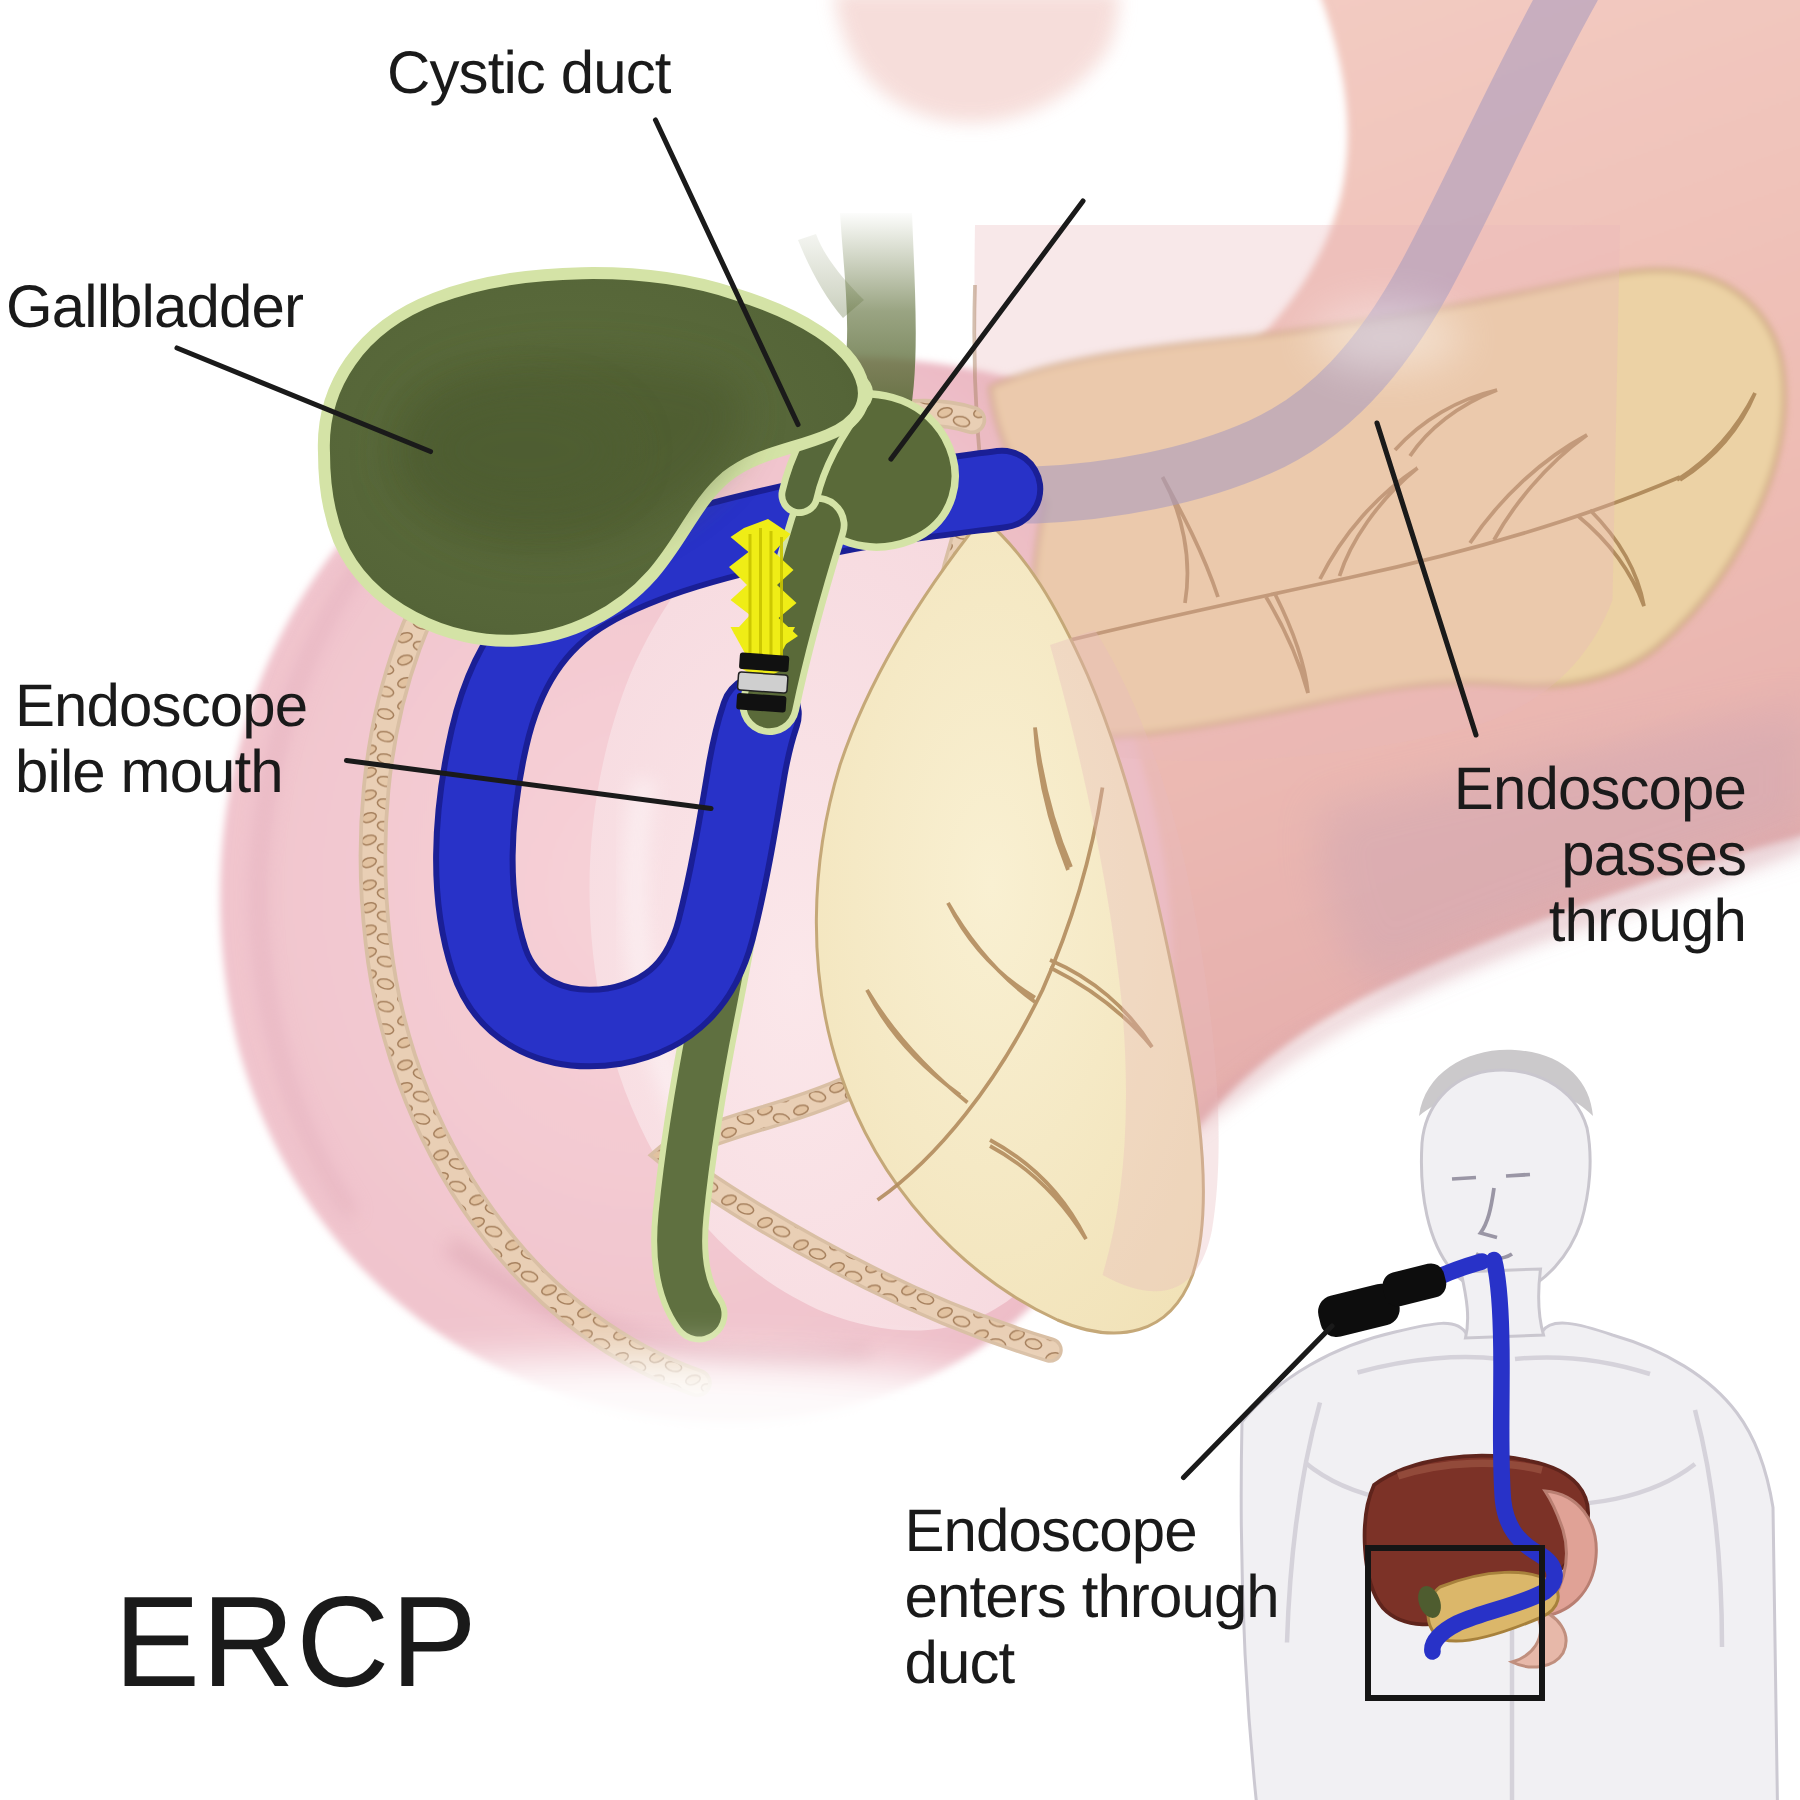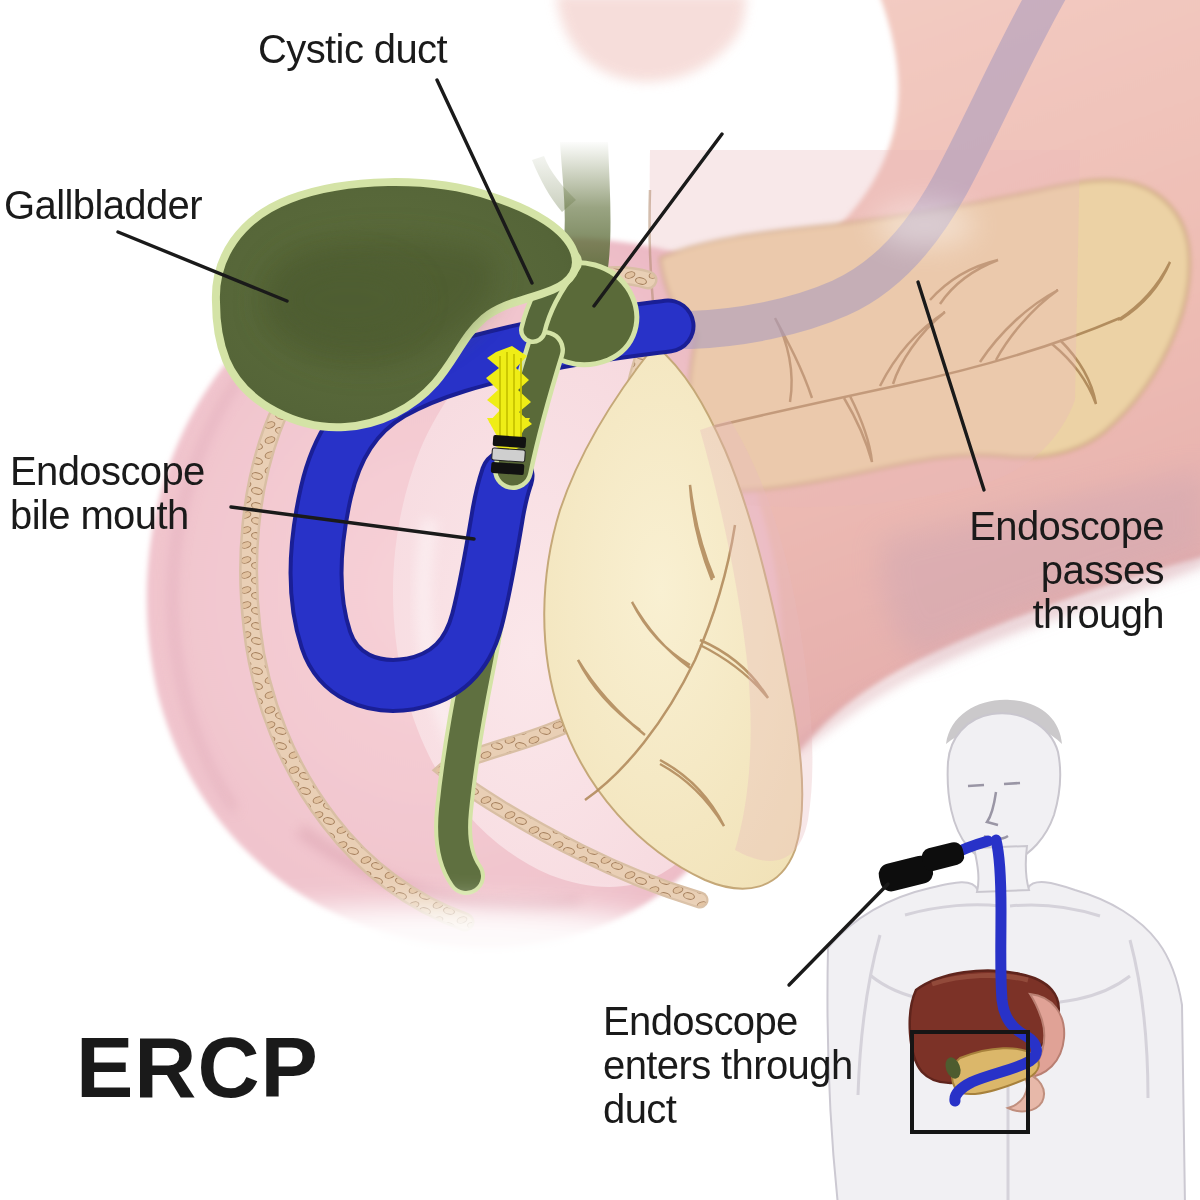--- a/index.html
+++ b/index.html
@@ -336,15 +336,15 @@
   <div>passes</div>
   <div>through</div>
 </div>
 
 <div class="label" style="left:603px;top:999px;">
   <div>Endoscope</div>
   <div>enters through</div>
   <div>duct</div>
 </div>
 
-<div class="title" style="left:76px;top:1022px;font-weight:bold;">ERCP</div>
+<div class="title" style="left:76px;top:1050px;">ERCP</div>
 
 </div>
 
 </body></html>

